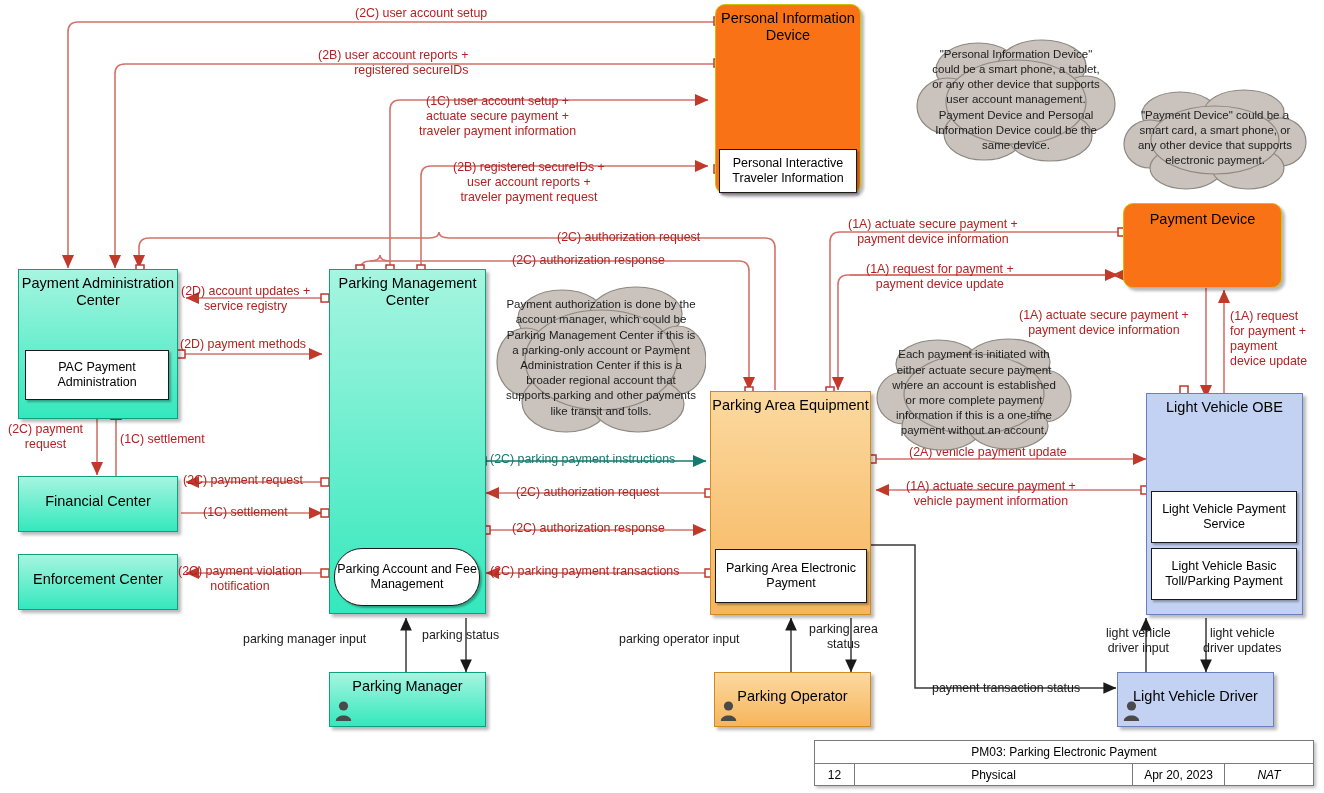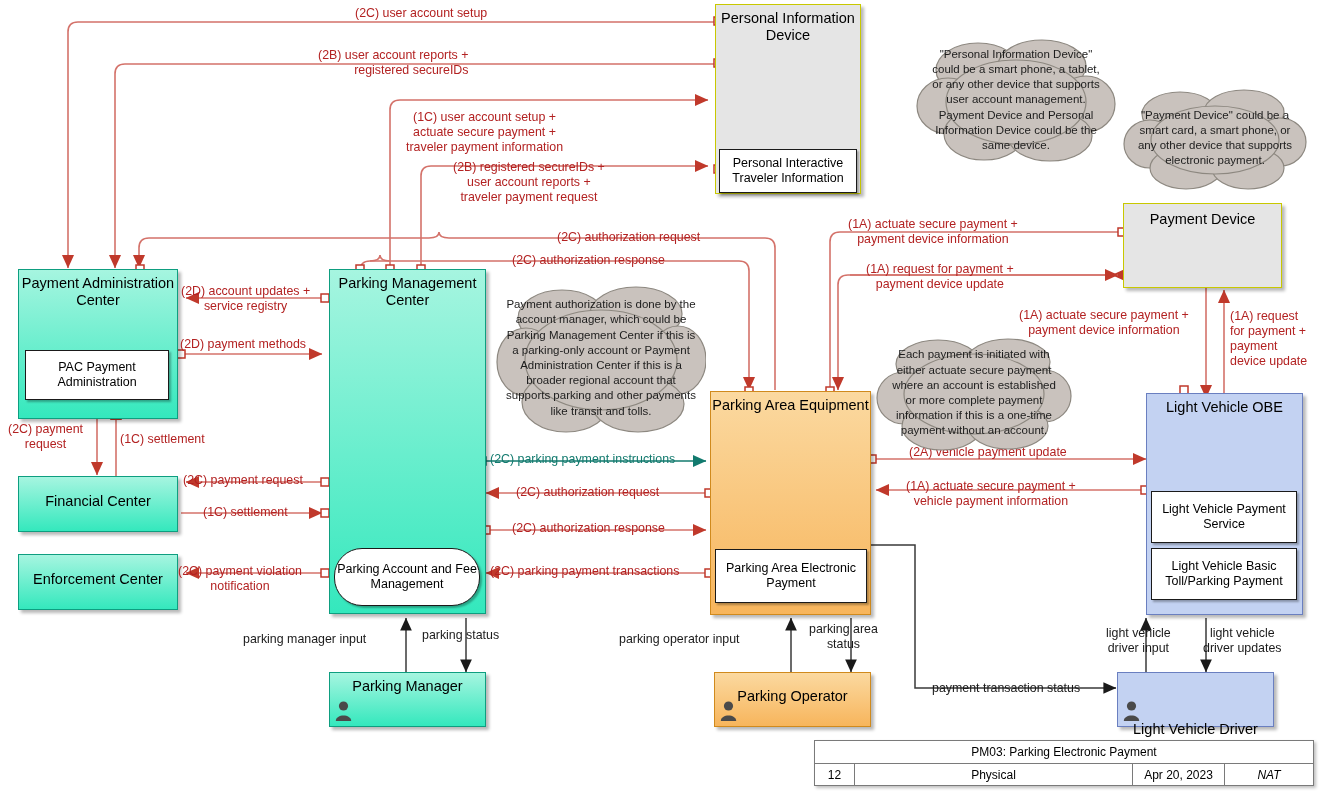--- a/index.html
+++ b/index.html
@@ -10,21 +10,21 @@
 
   .node{position:absolute;box-sizing:border-box;border:1px solid #333;
         box-shadow:3px 3px 3px rgba(0,0,0,.28);}
   .node .title{text-align:center;font-size:14.5px;color:#000;line-height:1.18;padding-top:5px;}
   .sub{position:absolute;box-sizing:border-box;background:#fff;border:1.5px solid #1a1a1a;
        display:flex;align-items:center;justify-content:center;text-align:center;
        font-size:12.5px;line-height:1.2;color:#000;box-shadow:2px 2px 2px rgba(0,0,0,.3);}
 
   
   .teal{background:linear-gradient(180deg,#a6f5e0 0%,#34e8bd 100%);border-color:#0e9e80;}
-  .yellow{background:#e5e5e5;border-color:#c8c800;}
+  .yellow{background:#f97316;border-color:#c8c800;border-radius:10px;}
   .orange{background:linear-gradient(180deg,#fbd9a0 0%,#f7b55c 100%);border-color:#d08a1d;}
   .blue{background:#c3d2f2;border-color:#6a7fc0;}
 
   .cloud{position:absolute;color:#1c1c1c;font-size:11.5px;line-height:1.32;text-align:center;
          display:flex;align-items:center;justify-content:center;padding:0 10px;box-sizing:border-box;}
   .cloud span{position:relative;z-index:2;}
   .cloudbg{position:absolute;left:0;top:0;width:100%;height:100%;z-index:1;}
 
   .lbl{position:absolute;font-size:12.4px;line-height:1.22;color:#b32222;text-align:center;
        white-space:nowrap;}
@@ -277,35 +277,35 @@
 
   <div class="node orange" style="left:714px;top:672px;width:157px;height:55px;">
     <div class="title" style="padding-top:15px;">Parking Operator</div>
   </div>
   <svg class="actor" style="left:719px;top:700px;" viewBox="0 0 19 22">
     <circle cx="9.5" cy="6" r="4.6" fill="#4a4a4a"></circle>
     <path d="M1.8,21 C1.8,13.6 17.2,13.6 17.2,21 Z" fill="#4a4a4a"></path>
   </svg>
 
   <div class="node blue" style="left:1117px;top:672px;width:157px;height:55px;">
-    <div class="title" style="padding-top:15px;margin-top:33px;">Light Vehicle Driver</div>
+    <div class="title" style="padding-top:15px;">Light Vehicle Driver</div>
   </div>
   <svg class="actor" style="left:1122px;top:700px;" viewBox="0 0 19 22">
     <circle cx="9.5" cy="6" r="4.6" fill="#4a4a4a"></circle>
     <path d="M1.8,21 C1.8,13.6 17.2,13.6 17.2,21 Z" fill="#4a4a4a"></path>
   </svg>
 
   <div class="lbl" style="left:355px;top:6px;">
     <div>(2C) user account setup</div>
   </div>
   <div class="lbl" style="left:318px;top:48px;text-align:right;">
     <div>(2B) user account reports +</div>
       <div>registered secureIDs</div>
   </div>
-  <div class="lbl" style="left:406px;top:94px;margin-top:16px;">
+  <div class="lbl" style="left:419px;top:94px;">
     <div>(1C) user account setup +</div>
       <div>actuate secure payment +</div>
       <div>traveler payment information</div>
   </div>
   <div class="lbl" style="left:453px;top:160px;">
     <div>(2B) registered secureIDs +</div>
       <div>user account reports +</div>
       <div>traveler payment request</div>
   </div>
   <div class="lbl" style="left:557px;top:230px;">

